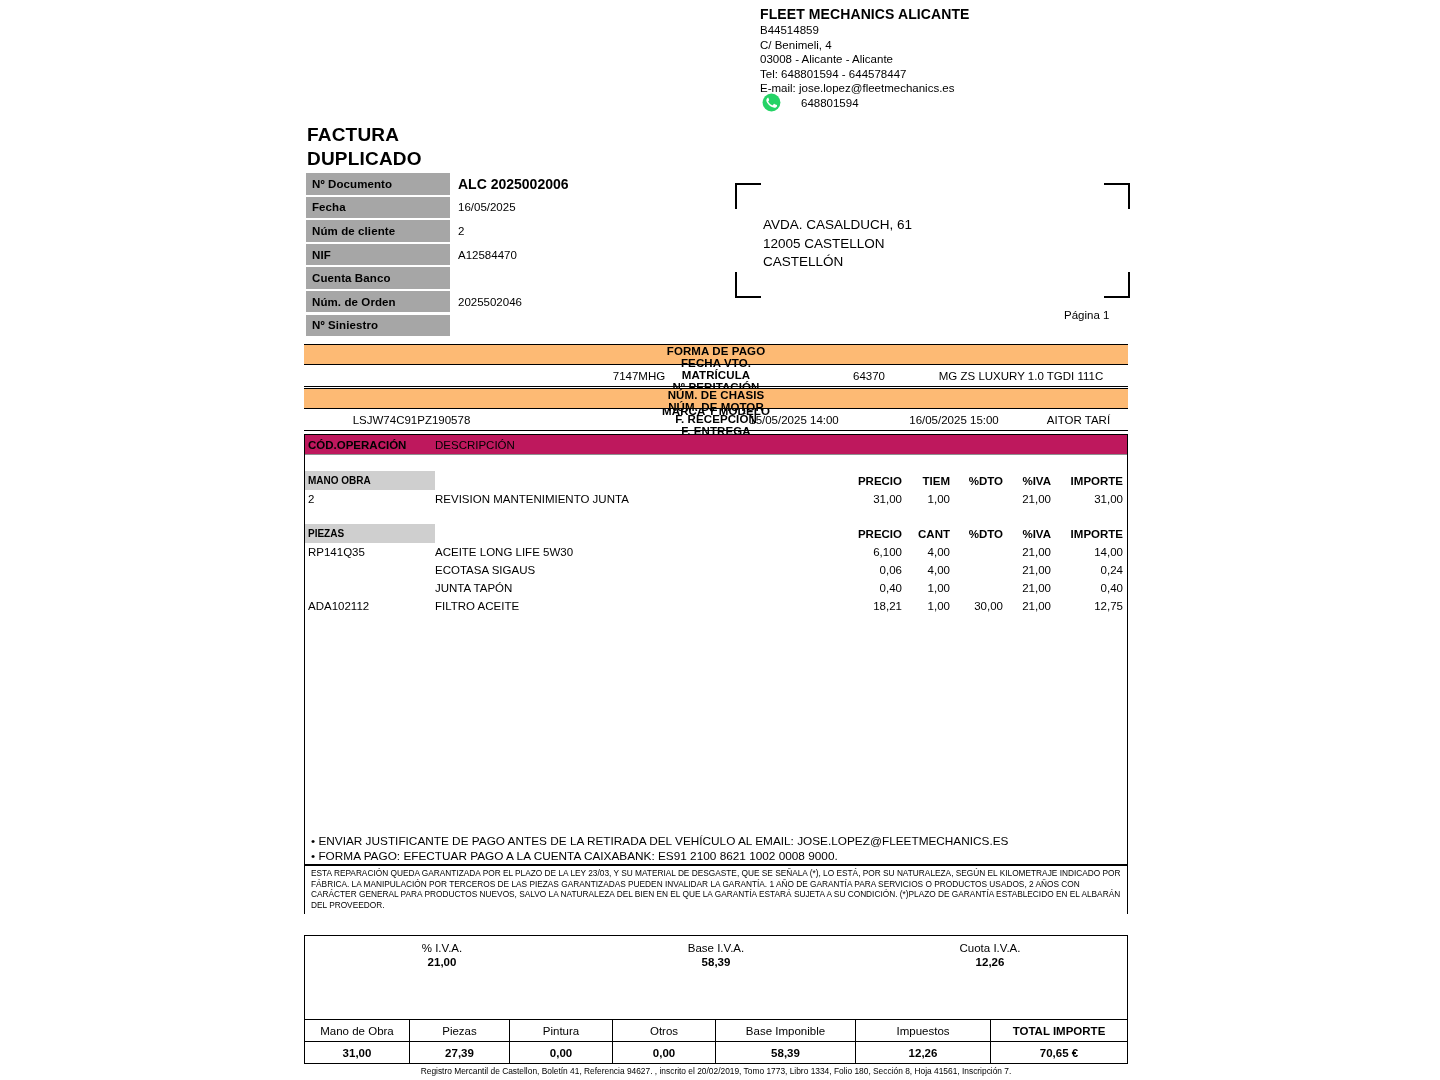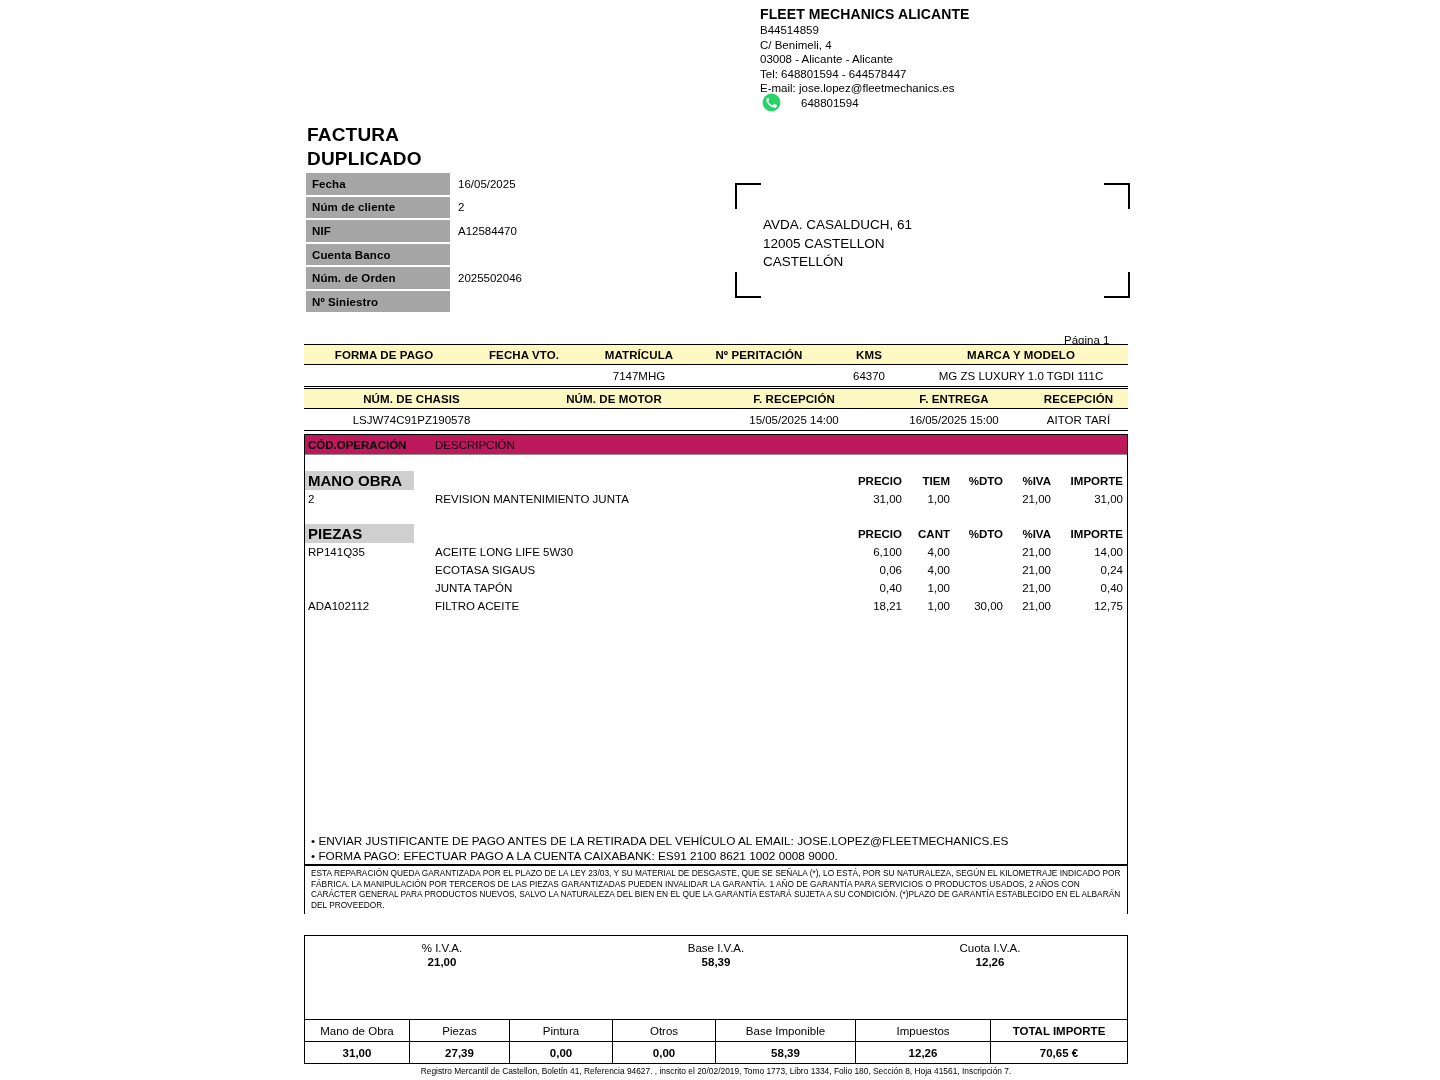--- a/index.html
+++ b/index.html
@@ -154,38 +154,39 @@
   .corner.br { right: 0; bottom: 0; border-right: 2px solid #000; border-bottom: 2px solid #000; }
   .addr-text {
     position: absolute;
     left: 28px; top: 33px;
     font-size: 13.5px;
     line-height: 18.5px;
     white-space: pre-line;
   }
   .page-num {
     position: absolute;
-    left: 1064px; top: 334px;
+    left: 1064px; top: 309px;
     font-size: 11.5px;
   }
 
   
   .vbox {
     position: absolute;
     left: 304px;
     width: 824px;
   }
   .vhead {
-    background: #fef9c3;
+    background: #fdba74;
     height: 19px;
     display: flex;
     align-items: center;
     border-top: 1.5px solid #000;
     border-bottom: 1.5px solid #000;
     box-sizing: content-box;
+    flex-direction: column;
   }
   .vbody {
     height: 21px;
     display: flex;
     align-items: center;
     border-bottom: 1.5px solid #000;
   }
   .vcell {
     font-size: 11.5px;
     text-align: center;
@@ -222,27 +223,27 @@
     font-weight: normal;
   }
 
   .group-row {
     display: flex;
     align-items: center;
     height: 19px;
     margin-top: 16px;
   }
   .group-tag {
-    width: 109px;
+    width: 130px;
     background: #cfcfcf;
     height: 19px;
     display: flex;
     align-items: center;
     padding-left: 3px;
-    font-size: 15px;
+    font-size: 10px;
     font-weight: bold;
     box-sizing: border-box;
   }
   .group-spacer { flex: 1; }
   .colhdr {
     font-size: 11.5px;
     font-weight: bold;
     text-align: right;
     box-sizing: border-box;
     padding-right: 4px;
@@ -392,20 +393,24 @@
       <circle cx="16" cy="16" r="15" fill="#25d366"></circle>
       <path d="M11.2 9.5c-.4-.9-.8-.9-1.2-.9h-.9c-.4 0-1 .15-1.5.75-.5.6-1.9 1.85-1.9 4.5s1.95 5.2 2.2 5.6c.3.4 3.8 6.05 9.3 8.25 4.6 1.8 5.5 1.45 6.5 1.35 1-.1 3.2-1.3 3.65-2.6.45-1.3.45-2.4.3-2.65-.15-.25-.55-.4-1.15-.7-.6-.3-3.55-1.75-4.1-1.95-.55-.2-.95-.3-1.35.3-.4.6-1.55 1.95-1.9 2.35-.35.4-.7.45-1.3.15-.6-.3-2.55-.94-4.85-3-1.8-1.6-3-3.58-3.35-4.18-.35-.6-.04-.92.26-1.22.27-.27.6-.7.9-1.05.3-.35.4-.6.6-1 .2-.4.1-.75-.05-1.05-.15-.3-1.3-3.15-1.75-4.3z" fill="#ffffff" transform="scale(0.82) translate(3.2,1.2)"></path>
     </svg>
     <span class="wa-num">648801594</span>
   </div>
 
   <div class="title-factura">FACTURA</div>
   <div class="title-duplicado">DUPLICADO</div>
 
   <div class="meta-table">
+    <div class="meta-row">
+      <div class="meta-label">Nº Documento</div>
+      <div class="meta-value strong">ALC 2025002006</div>
+    </div>
     <div class="meta-row">
       <div class="meta-label">Fecha</div>
       <div class="meta-value">16/05/2025</div>
     </div>
     <div class="meta-row">
       <div class="meta-label">Núm de cliente</div>
       <div class="meta-value">2</div>
     </div>
     <div class="meta-row">
       <div class="meta-label">NIF</div>

